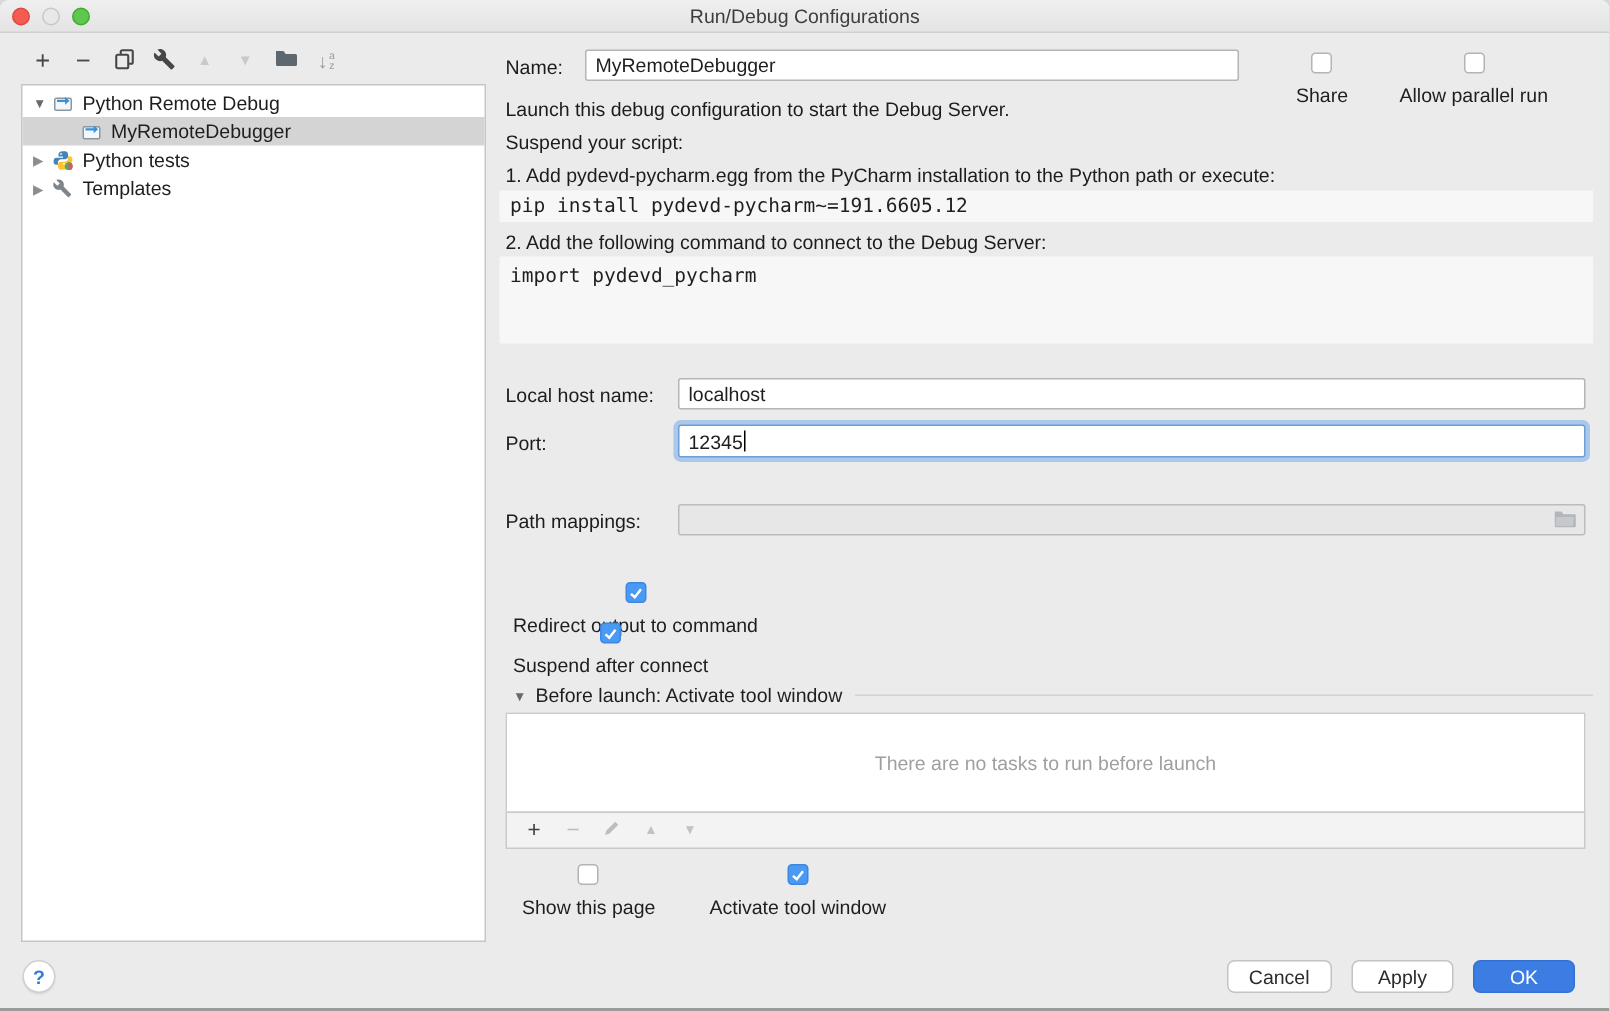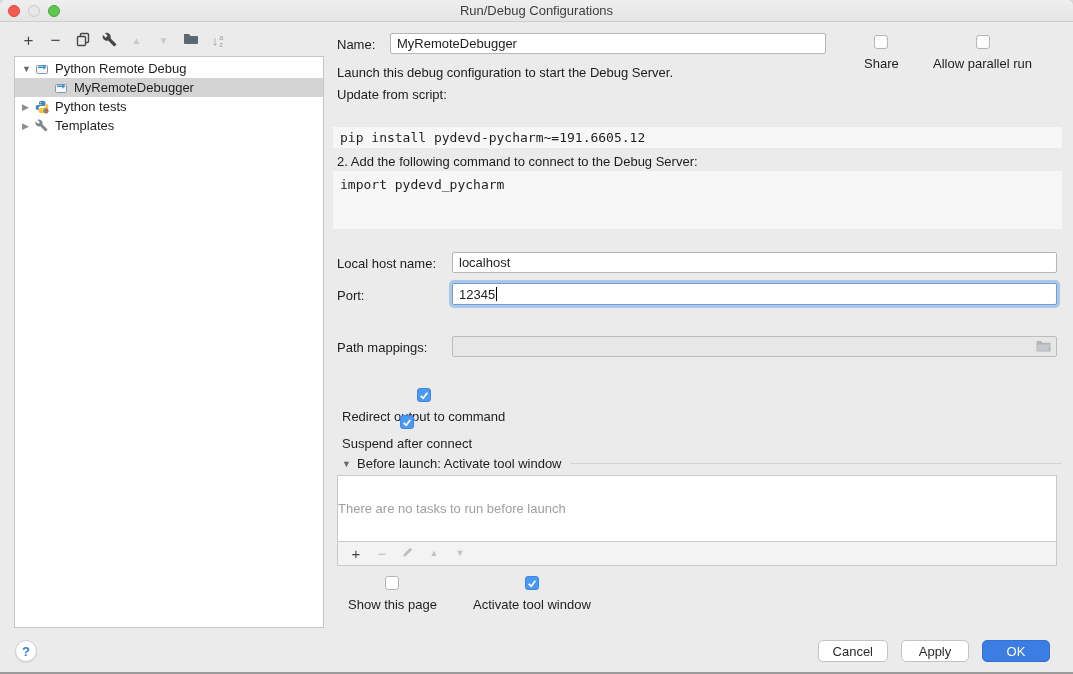--- a/index.html
+++ b/index.html
@@ -58,21 +58,21 @@
     border:1px solid #6f9ed4; border-radius:2px; background:#fff; padding:0 6px;
     box-shadow:0 0 0 3px #a9c8ea; }
   .caret{ display:inline-block; width:1px; height:14px; background:#000; margin-left:1px; }
   .path-wrap{ position:absolute; border:1px solid #bcbcbc; border-radius:2px; background:#e7e7e7; }
   .path-wrap input{ position:absolute; inset:0; border:none; background:transparent; padding:0 6px; outline:none; }
   .path-folder{ position:absolute; right:5px; top:3px; border:none; background:none; padding:0; }
   .bl-header{ position:absolute; display:flex; align-items:center; width:720px; }
   .bl-header .disc{ width:15px; }
   .bl-header .hr{ flex:1; height:1px; background:#d2d2d2; margin-left:8px; }
   .tasks-panel{ position:absolute; background:#fff; border:1px solid #c9c9c9;
-    display:flex; align-items:center; justify-content:flex-start; }
+    display:flex; align-items:center; justify-content:center; }
   .tasks-empty{ color:#9f9f9f; }
   .tasks-toolbar{ position:absolute; background:#f3f3f3; border:1px solid #c9c9c9;
     display:flex; align-items:center; padding-left:5px; }
   .tbtn2{ width:26px; height:22px; display:flex; align-items:center; justify-content:center;
     background:none; border:none; }
   .g2{ font-size:15px; line-height:1; color:#3f3f3f; }
   .g2.dis{ color:#bdbdbd; }
   .tri2{ font-size:9px; color:#c2c2c2; line-height:1; }
   
   .help-btn{ position:absolute; left:15px; top:640px; width:22px; height:22px; border-radius:50%;
@@ -198,21 +198,22 @@
     <div class="cb-row" style="left:527px;top:7px">
       <span class="cb"></span>
       <span>Share</span>
     </div>
     <div class="cb-row" style="left:596px;top:7px">
       <span class="cb"></span>
       <span>Allow parallel run</span>
     </div>
 
     <div class="txt" style="left:0;top:37px">Launch this debug configuration to start the Debug Server.</div>
-    <div class="txt" style="left:0;top:59px">Update from script:</div>
+    <div class="txt" style="left:0;top:59px">Suspend your script:</div>
+    <div class="txt" style="left:0;top:81px">1. Add pydevd-pycharm.egg from the PyCharm installation to the Python path or execute:</div>
 
     <div class="code-strip mono" style="top:99px;height:21px;line-height:21px;padding-left:7px">pip install pydevd-pycharm~=191.6605.12</div>
 
     <div class="txt" style="left:0;top:126px">2. Add the following command to connect to the Debug Server:</div>
 
     <div class="code-strip mono" style="top:143px;height:58px;padding:5px 0 0 7px;line-height:18px">
       <div>import pydevd_pycharm</div>
     </div>
 
     <div class="txt" style="left:0;top:228px">Local host name:</div>

